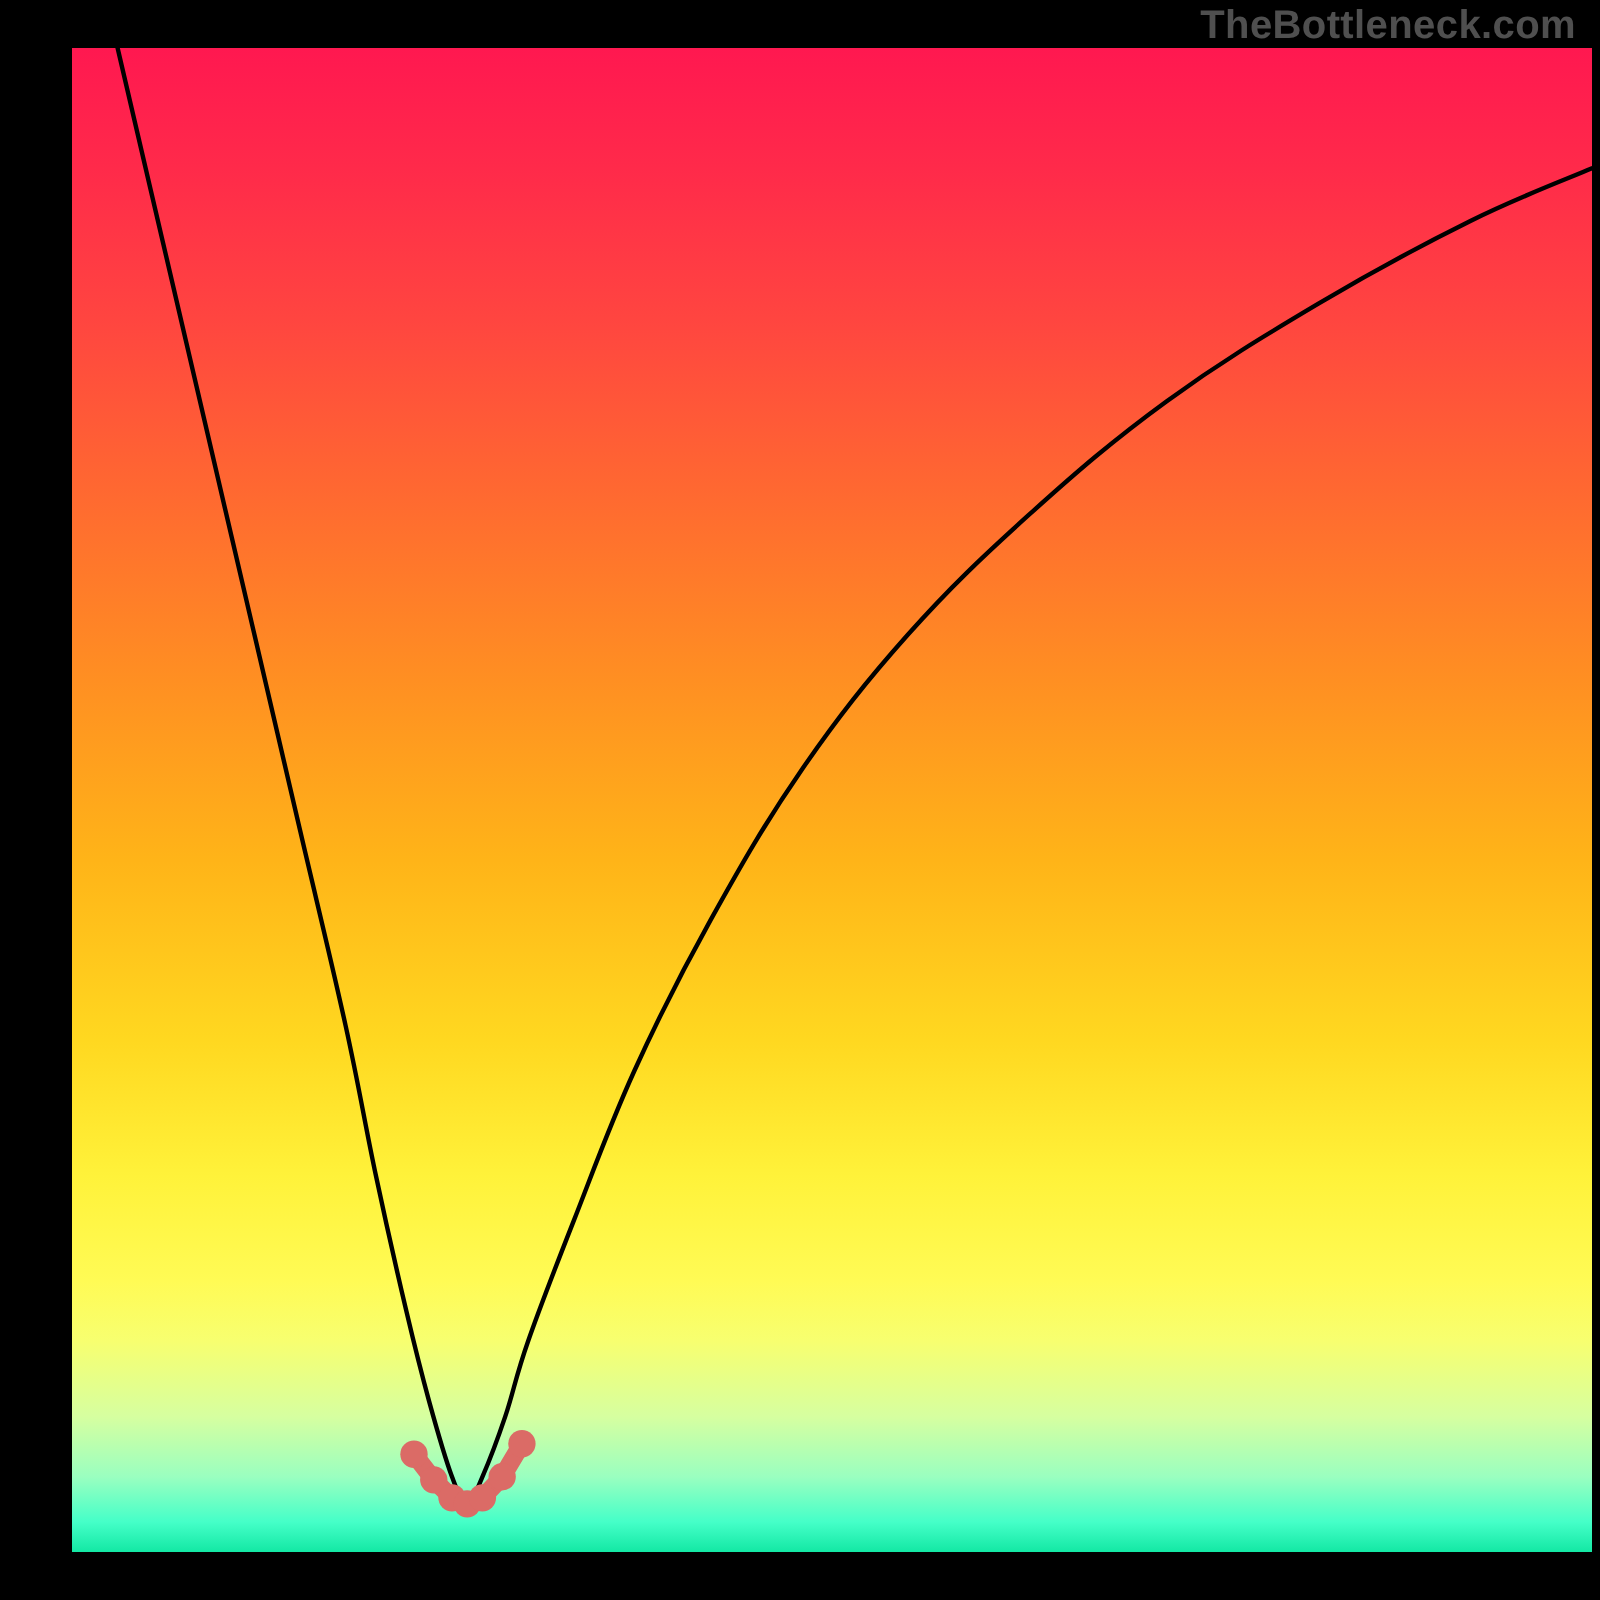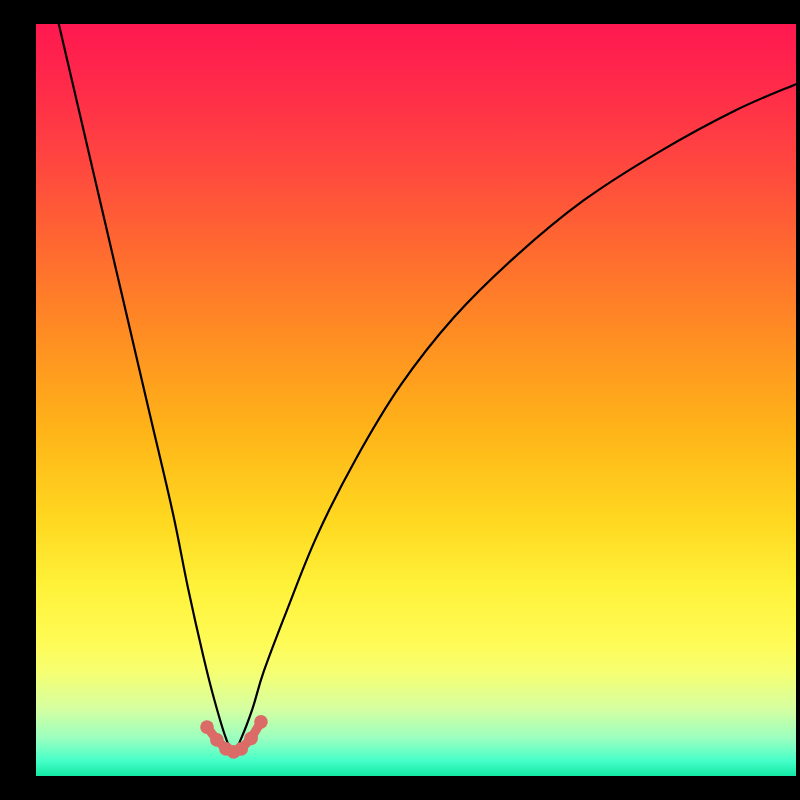--- a/index.html
+++ b/index.html
@@ -69,20 +69,21 @@
     stroke-linejoin: round;
   }
 </style>
 </head>
 <body>
 
 <div class="frame">
 
   <div class="plot-area" id="plot" style="left: 36px; top: 24px; width: 760px; height: 752px;"></div>
 
+  <div class="watermark" id="wm" style="right: 12px; top: 2px; font-size: 20px;">TheBottleneck.com</div>
 
   <svg id="svg" width="800" height="800" viewBox="0 0 800 800">
       <path d="M 58.8 24 C 62.98 41.92266666666667, 73.24 85.91466666666668, 81.6 121.76 C 89.96 157.60533333333333, 96.03999999999999 183.67466666666667, 104.39999999999999 219.52 C 112.75999999999999 255.36533333333335, 118.84 281.4346666666667, 127.2 317.28000000000003 C 135.56 353.12533333333334, 141.64000000000001 379.1946666666667, 150 415.04 C 158.35999999999999 450.88533333333334, 165.83333333333331 481.0906666666666, 172.79999999999998 512.8 C 179.76666666666665 544.5093333333333, 182.42666666666668 561.8053333333334, 188 588 C 193.57333333333332 614.1946666666666, 198.32333333333332 634.9999999999999, 203.2 655.68 C 208.07666666666665 676.36, 210.42 685.6346666666667, 214.6 700.8000000000001 C 218.78 715.9653333333334, 222.51666666666668 729.0250666666667, 226 738.4 C 229.48333333333332 747.7749333333333, 230.81333333333333 751.9359999999999, 233.6 751.9359999999999 C 236.38666666666666 751.9359999999999, 237.7166666666667 746.3962666666666, 241.20000000000002 738.4 C 244.68333333333334 730.4037333333333, 248.42 720.7280000000001, 252.6 708.32 C 256.78 695.912, 257.73 688.6426666666667, 264 670.72 C 270.27 652.7973333333333, 277.0466666666667 635.3760000000001, 286.8 610.5600000000001 C 296.55333333333334 585.744, 304.65999999999997 562.9333333333333, 317.2 535.3599999999999 C 329.74 507.7866666666666, 339.87333333333333 487.7333333333334, 355.2 460.1600000000001 C 370.52666666666664 432.58666666666676, 382.68666666666667 411.1546666666667, 400.8 384.96 C 418.91333333333336 358.7653333333333, 433.1000000000001 340.7173333333334, 454.00000000000006 317.28000000000003 C 474.90000000000003 293.8426666666667, 491.1133333333333 278.4893333333333, 514.8 257.12 C 538.4866666666666 235.75066666666666, 556.7266666666666 220.02133333333333, 583.1999999999999 200.72 C 609.6733333333333 181.41866666666667, 631.3333333333333 168.38400000000004, 659.1999999999999 151.84000000000003 C 687.0666666666666 135.29600000000002, 710.12 122.888, 735.2 110.47999999999999 C 760.2800000000001 98.07199999999997, 784.8533333333334 88.9853333333333, 796 84.15999999999997" class="curve-main"></path>
       <path d="M 207 727.12 L 216.88000000000002 739.904 L 226 748.928 L 233.6 751.9359999999999 L 241.20000000000002 748.928 L 251.08 738.4 L 260.96000000000004 721.856" class="marker-join"></path>
       <circle cx="207" cy="727.12" r="6.840000000000001" class="marker"></circle>
       <circle cx="216.88000000000002" cy="739.904" r="6.840000000000001" class="marker"></circle>
       <circle cx="226" cy="748.928" r="6.840000000000001" class="marker"></circle>
       <circle cx="233.6" cy="751.9359999999999" r="6.840000000000001" class="marker"></circle>
       <circle cx="241.20000000000002" cy="748.928" r="6.840000000000001" class="marker"></circle>
       <circle cx="251.08" cy="738.4" r="6.840000000000001" class="marker"></circle>

